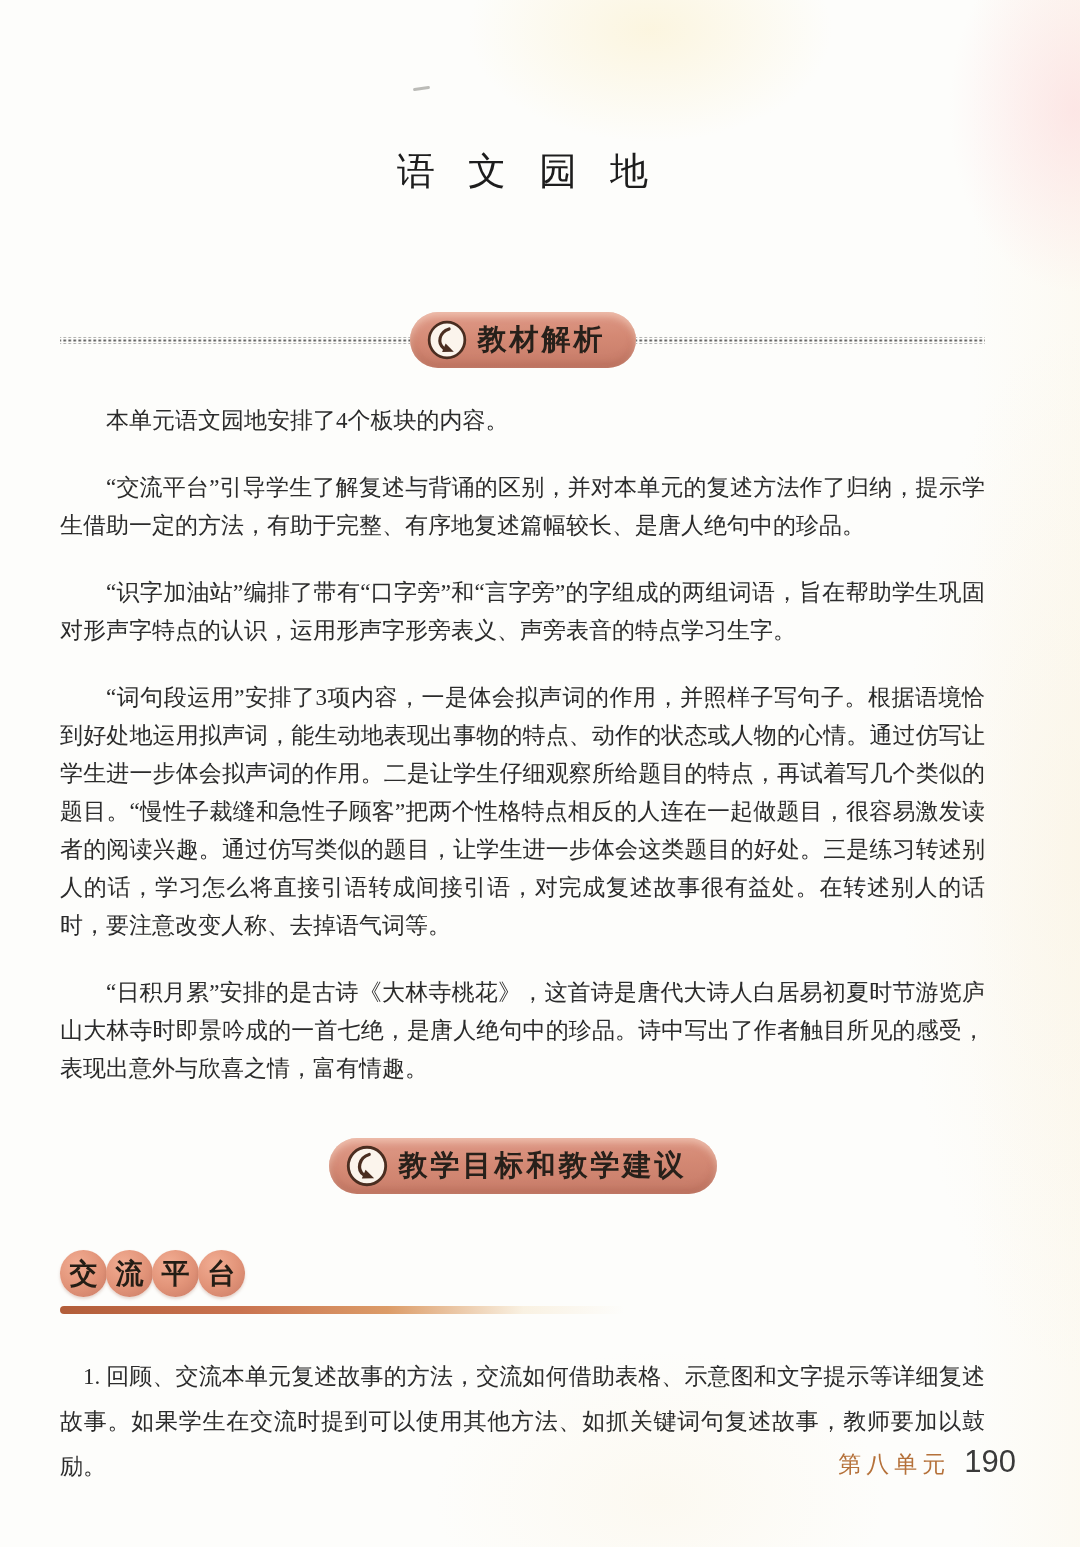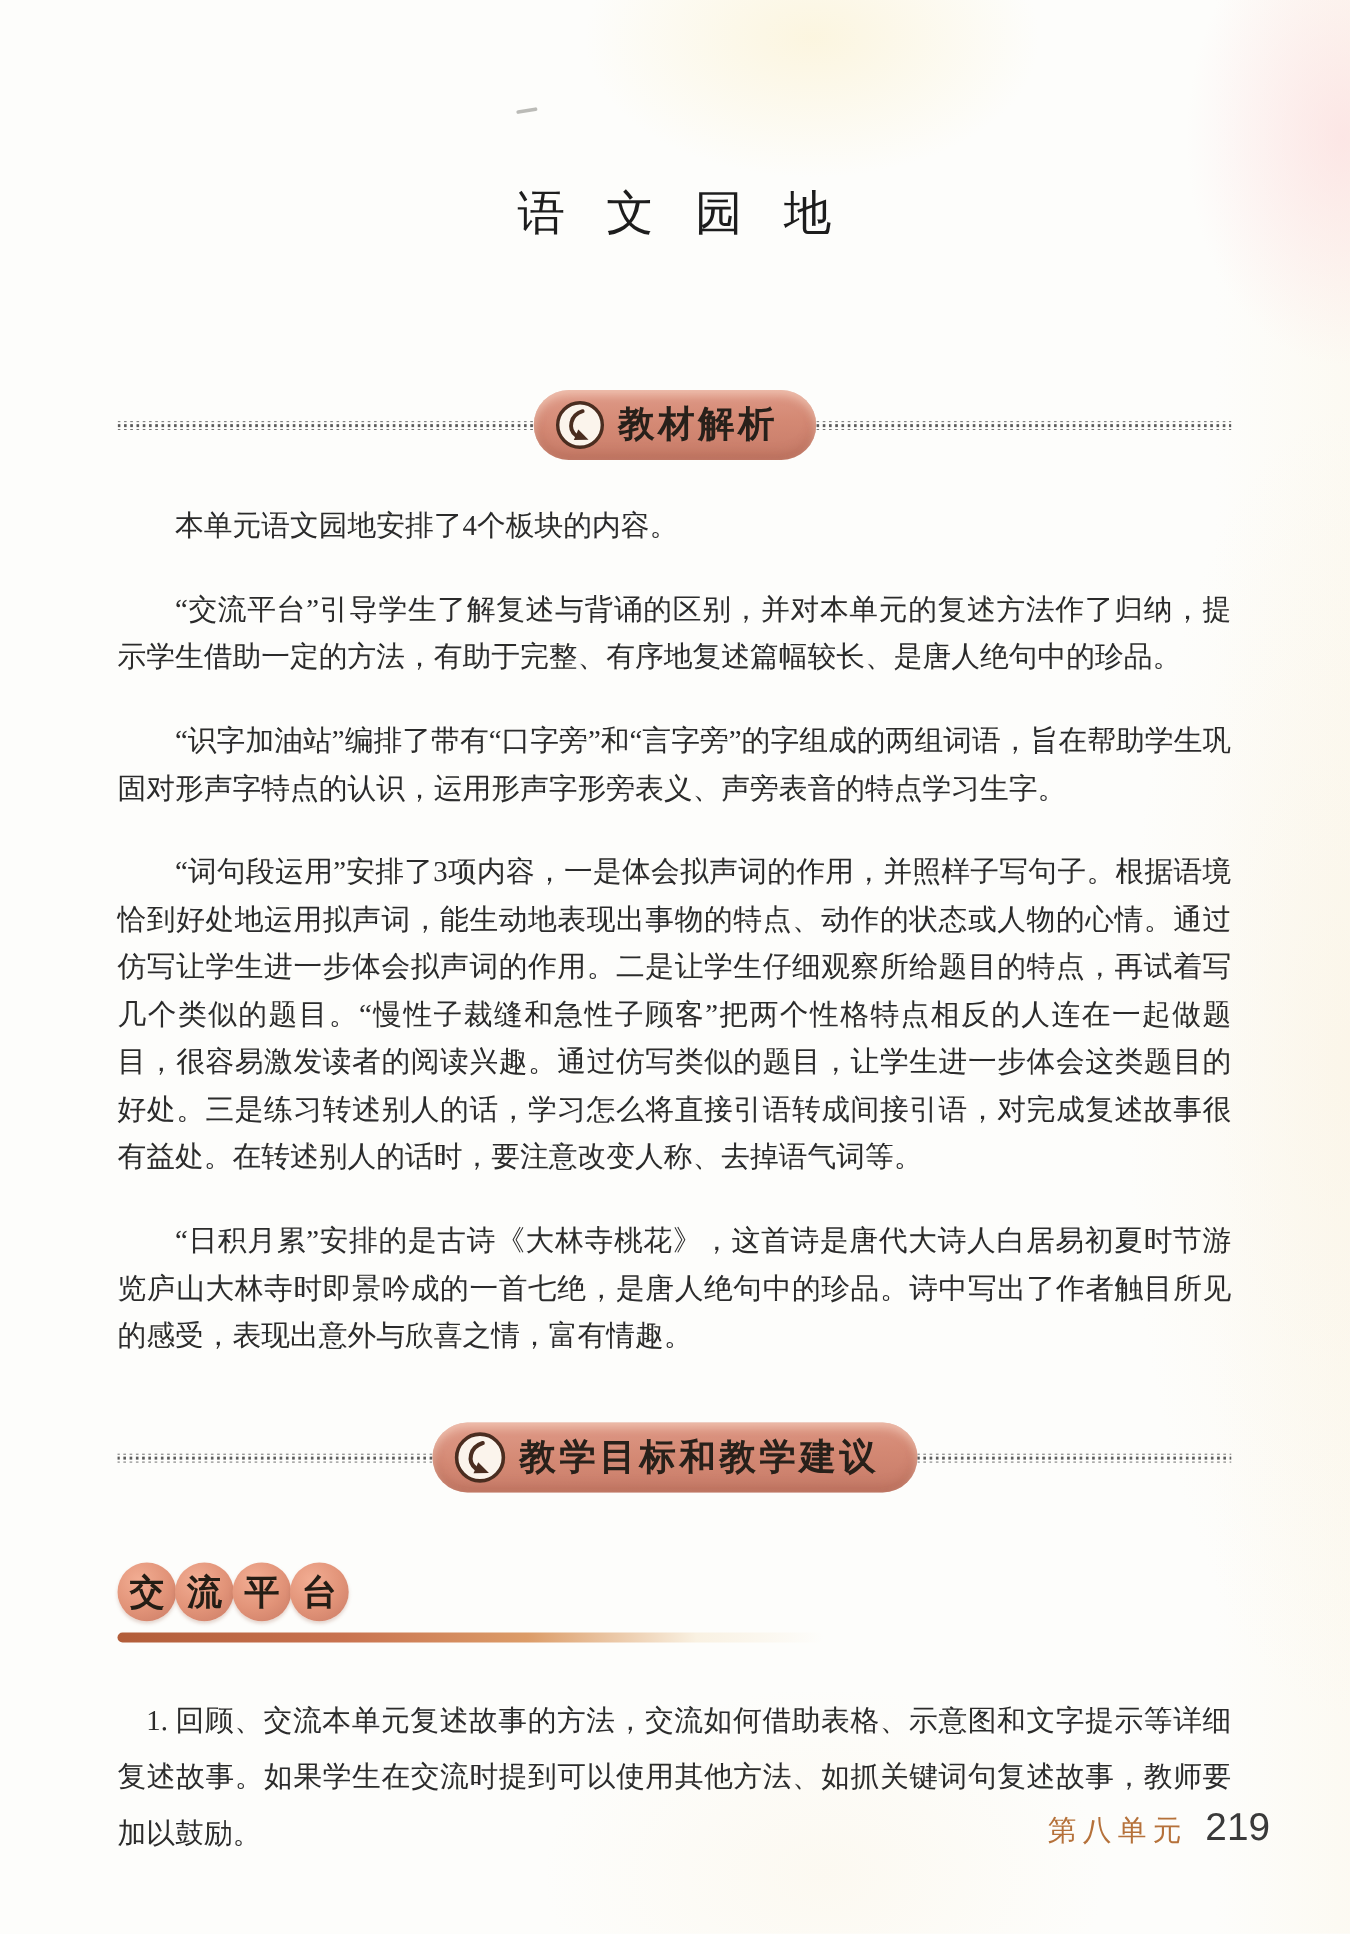--- a/index.html
+++ b/index.html
@@ -19,35 +19,35 @@
       radial-gradient(ellipse 180px 260px at 1075px 110px, rgba(252,214,218,.55), rgba(252,214,218,0) 70%),
       radial-gradient(ellipse 240px 700px at 1080px 850px, rgba(249,238,216,.35), rgba(249,238,216,0) 75%),
       radial-gradient(ellipse 300px 200px at 660px 1500px, rgba(250,240,218,.30), rgba(250,240,218,0) 75%),
       linear-gradient(90deg, rgba(255,255,255,0) 90%, rgba(250,242,222,.30));
   }
   .pen-mark {
     position:absolute; left:413px; top:87px; width:17px; height:3px;
     background:#85857f; border-radius:2px; transform:rotate(-9deg); opacity:.55;
   }
 
-  .page { position:relative; padding:0 95px 0 94px; }
+  .page { position:relative; padding:0 95px 0 60px; }
 
   
   .title {
     padding-top:152px;
     text-align:center;
     font-size:38px; line-height:1;
     font-weight:500; color:#1d1d1d;
     letter-spacing:33px; text-indent:33px;
   }
 
   
   .rule-badge { display:flex; align-items:center; }
   .rb-analysis  { margin-top:122px;text-align:center; }
-  .rb-objectives{ margin-top:50px; }
+  .rb-objectives{ margin-top:50px;flex-direction:column; }
   .dots {
     flex:1; height:7px; opacity:.85;
     background-image: radial-gradient(circle, #3d3d3d 1.05px, rgba(0,0,0,0) 1.35px);
     background-size:5px 4px; background-position:center;
   }
   .pill {
     height:56px; display:flex; align-items:center; gap:10px;
     padding:0 30px 0 16px; border-radius:28px;
     background: linear-gradient(178deg, #e09c8a 0%, #d48974 48%, #c67b68 100%);
     box-shadow: inset 0 4px 7px rgba(255,226,210,.55), inset 0 -5px 9px rgba(148,74,56,.28);
@@ -172,14 +172,14 @@
   </div>
 
   <div class="columns">
     <div class="main-col">1. 回顾、交流本单元复述故事的方法，交流如何借助表格、示意图和文字提示等详细复述故事。如果学生在交流时提到可以使用其他方法、如抓关键词句复述故事，教师要加以鼓励。</div>
   </div>
 
 </div>
 
 <div class="footer">
   <span class="footer-unit">第八单元</span>
-  <span class="footer-page">219</span>
+  <span class="footer-page">190</span>
 </div>
 
 </body></html>

